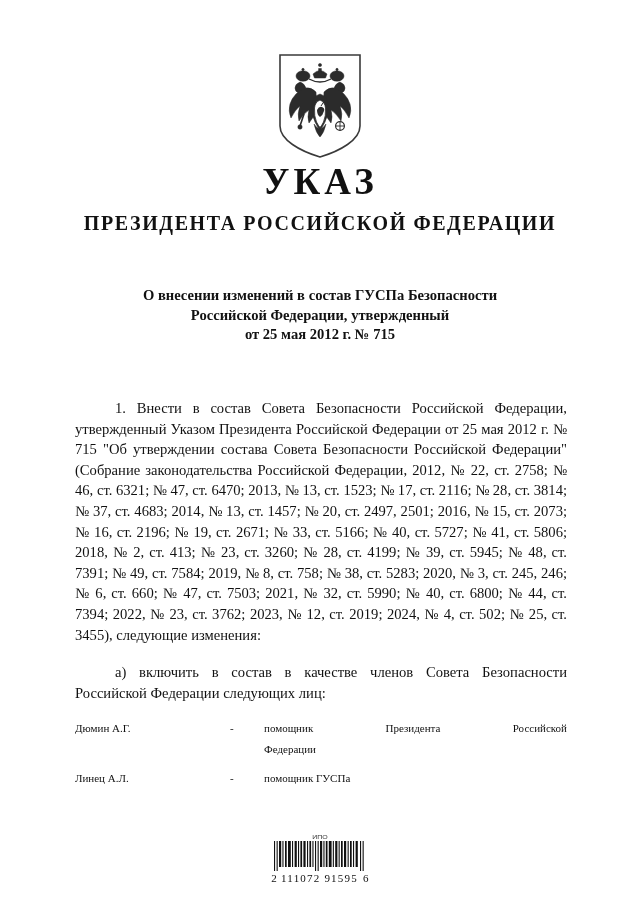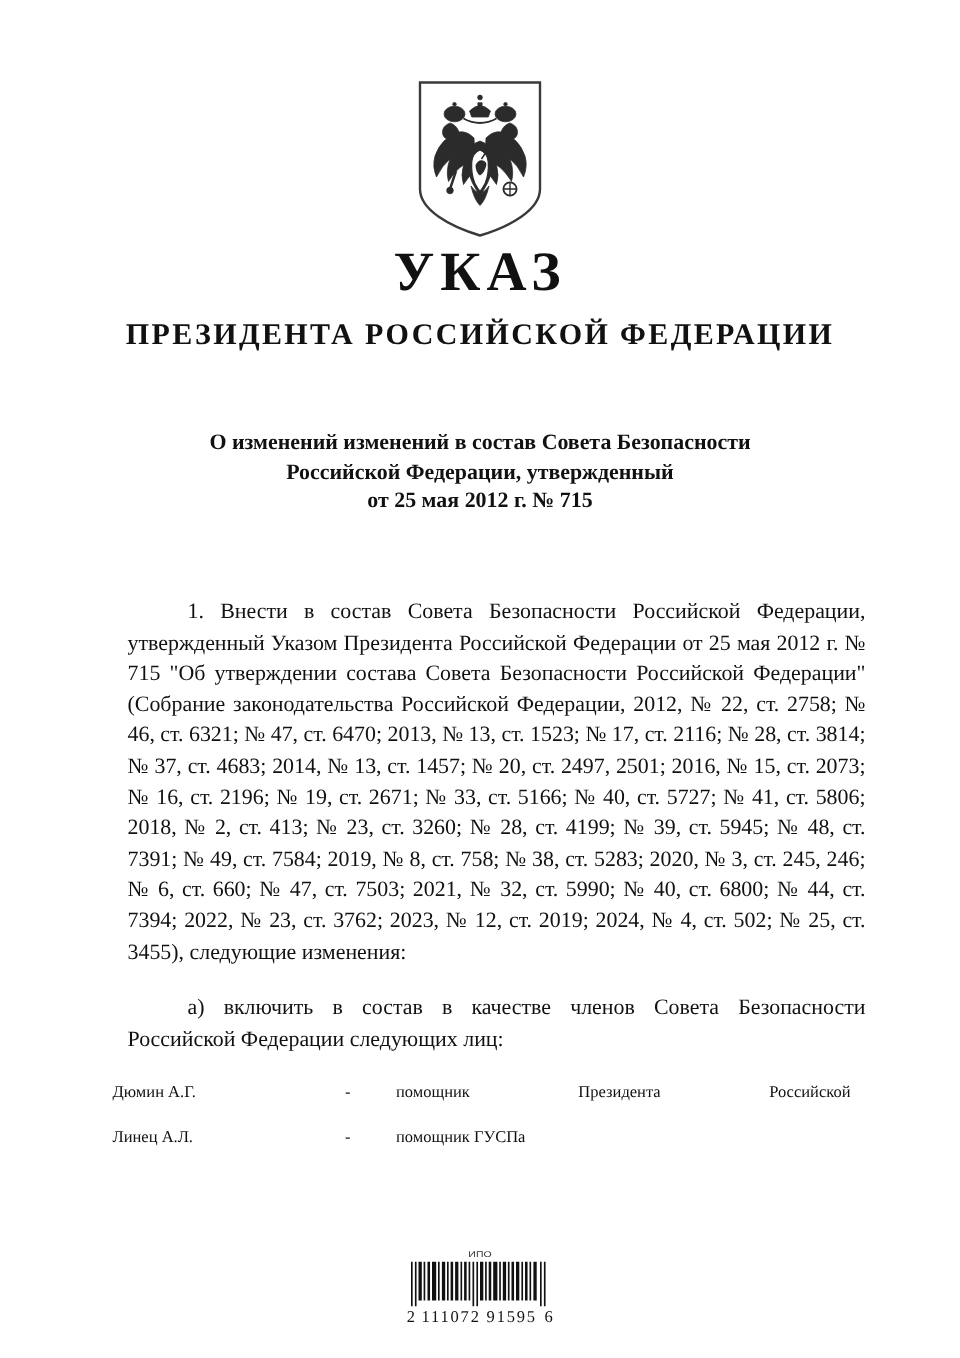--- a/index.html
+++ b/index.html
@@ -76,21 +76,21 @@
     font-weight: bold;
     line-height: 19.6px;
     font-family: "Liberation Serif", "DejaVu Serif", serif;
   }
   .doc-heading .hline { display: block; white-space: nowrap; }
 
   
   .body-block {
     position: absolute;
     top: 398px;
-    left: 85px;
+    left: 75px;
     width: 492px;
     font-size: 14.6px;
     line-height: 20.6px;
     text-align: justify;
     font-family: "Liberation Serif", "DejaVu Serif", serif;
   }
   .para {
     margin: 0;
     text-align: justify;
     text-justify: inter-word;
@@ -222,37 +222,38 @@
         <path d="M38 72 q6 9 12 0 q-2 9 -6 13 q-4 -4 -6 -13 z"></path>
       </g>
     </svg>
   </div>
 
   <div class="doc-title">УКАЗ</div>
 
   <div class="doc-subtitle">ПРЕЗИДЕНТА РОССИЙСКОЙ ФЕДЕРАЦИИ</div>
 
   <div class="doc-heading">
-    <span class="hline">О изменений изменений в состав Совета Безопасности</span>
+    <span class="hline">О внесении изменений в состав ГУСПа Безопасности</span>
     <span class="hline">Российской Федерации, утвержденный</span>
     <span class="hline">от 25 мая 2012 г. № 715</span>
   </div>
 
   <div class="body-block">
     <p class="para indent">1. Внести в состав Совета Безопасности Российской Федерации, утвержденный Указом Президента Российской Федерации от 25 мая 2012 г. № 715 "Об утверждении состава Совета Безопасности Российской Федерации" (Собрание законодательства Российской Федерации, 2012, № 22, ст. 2758; № 46, ст. 6321; № 47, ст. 6470; 2013, № 13, ст. 1523; № 17, ст. 2116; № 28, ст. 3814; № 37, ст. 4683; 2014, № 13, ст. 1457; № 20, ст. 2497, 2501; 2016, № 15, ст. 2073; № 16, ст. 2196; № 19, ст. 2671; № 33, ст. 5166; № 40, ст. 5727; № 41, ст. 5806; 2018, № 2, ст. 413; № 23, ст. 3260; № 28, ст. 4199; № 39, ст. 5945; № 48, ст. 7391; № 49, ст. 7584; 2019, № 8, ст. 758; № 38, ст. 5283; 2020, № 3, ст. 245, 246; № 6, ст. 660; № 47, ст. 7503; 2021, № 32, ст. 5990; № 40, ст. 6800; № 44, ст. 7394; 2022, № 23, ст. 3762; 2023, № 12, ст. 2019; 2024, № 4, ст. 502; № 25, ст. 3455), следующие изменения:</p>
     <p class="para indent gap-a">а) включить в состав в качестве членов Совета Безопасности Российской Федерации следующих лиц:</p>
   </div>
 
   <div class="appointees">
 
     <div class="appointee-row">
       <div class="ap-name">Дюмин А.Г.</div>
       <div class="ap-dash">-</div>
       <div class="ap-post stretch">
         <span class="l1">помощник Президента Российской</span>
+        <span class="l2">Федерации</span>
       </div>
     </div>
 
     <div class="appointee-row">
       <div class="ap-name">Линец А.Л.</div>
       <div class="ap-dash">-</div>
       <div class="ap-post">помощник ГУСПа</div>
     </div>
 
   </div>

